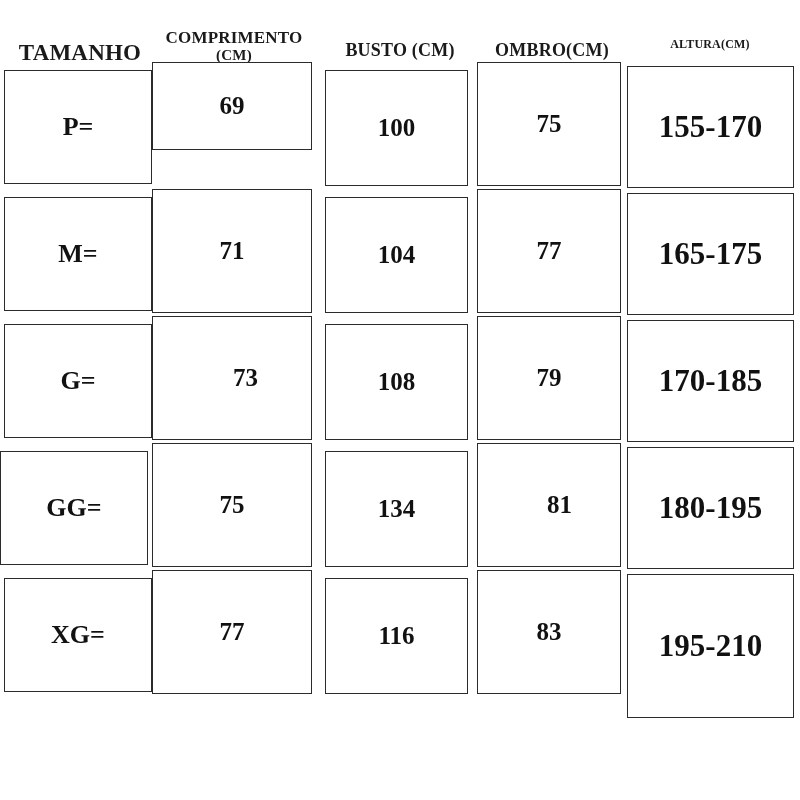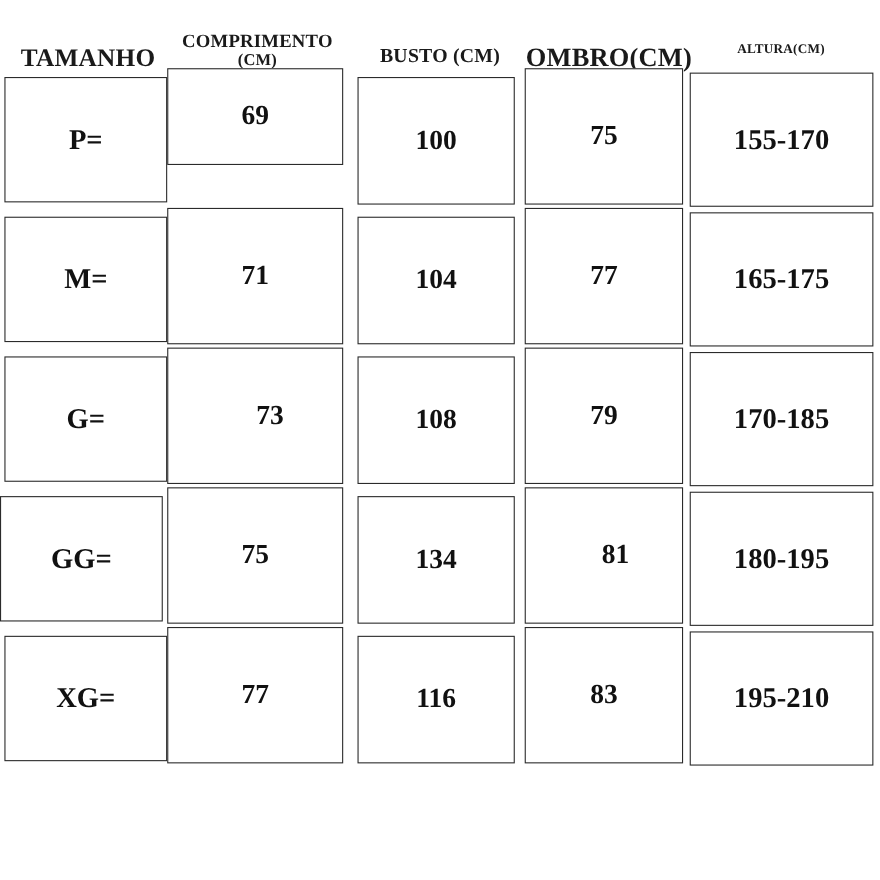--- a/index.html
+++ b/index.html
@@ -28,21 +28,21 @@
     font-weight: bold;
     color: #1a1a1a;
     text-align: center;
     line-height: 1.12;
     letter-spacing: 0.2px;
   }
 
   .hdr-tamanho   { left: 8px;   top: 40px;  width: 144px; font-size: 23px; }
   .hdr-compr     { left: 150px; top: 28px;  width: 168px; font-size: 17px; }
   .hdr-busto     { left: 330px; top: 40px;  width: 140px; font-size: 18px; }
-  .hdr-ombro     { left: 478px; top: 40px;  width: 148px; font-size: 24px; }
+  .hdr-ombro     { left: 478px; top: 40px;  width: 148px; font-size: 18px; }
   .hdr-altura    { left: 628px; top: 38px;  width: 164px; font-size: 12px; }
 
   .hdr small { display: block; font-size: 15px; font-weight: bold; }
 
   
   .cell {
     position: absolute;
     border: 1.6px solid #2b2b2b;
     background: #ffffff;
     box-sizing: border-box;
@@ -52,21 +52,21 @@
   }
   .cell span {
     font-family: "Liberation Serif", serif;
     font-weight: bold;
     color: #111111;
     white-space: nowrap;
   }
 
   .c-size  span { font-size: 26px; }
   .c-num   span { font-size: 25px; }
-  .c-range span { font-size: 26px; }
+  .c-range span { font-size: 31px; }
 </style>
 </head>
 <body>
 
 <div id="chart">
 
   <div class="hdr hdr-tamanho">
     <span>TAMANHO</span>
   </div>
 
@@ -156,17 +156,17 @@
   </div>
   <div class="cell c-num" style="left:152px;top:570px; width:160px; height:124px;">
     <span>77</span>
   </div>
   <div class="cell c-num" style="left:325px;top:578px; width:143px; height:116px;">
     <span>116</span>
   </div>
   <div class="cell c-num" style="left:477px;top:570px; width:144px; height:124px;">
     <span>83</span>
   </div>
-  <div class="cell c-range" style="left:627px;top:574px; width:167px; height:122px;">
+  <div class="cell c-range" style="left:627px;top:574px; width:167px; height:144px;">
     <span>195-210</span>
   </div>
 
 </div>
 
 </body></html>

